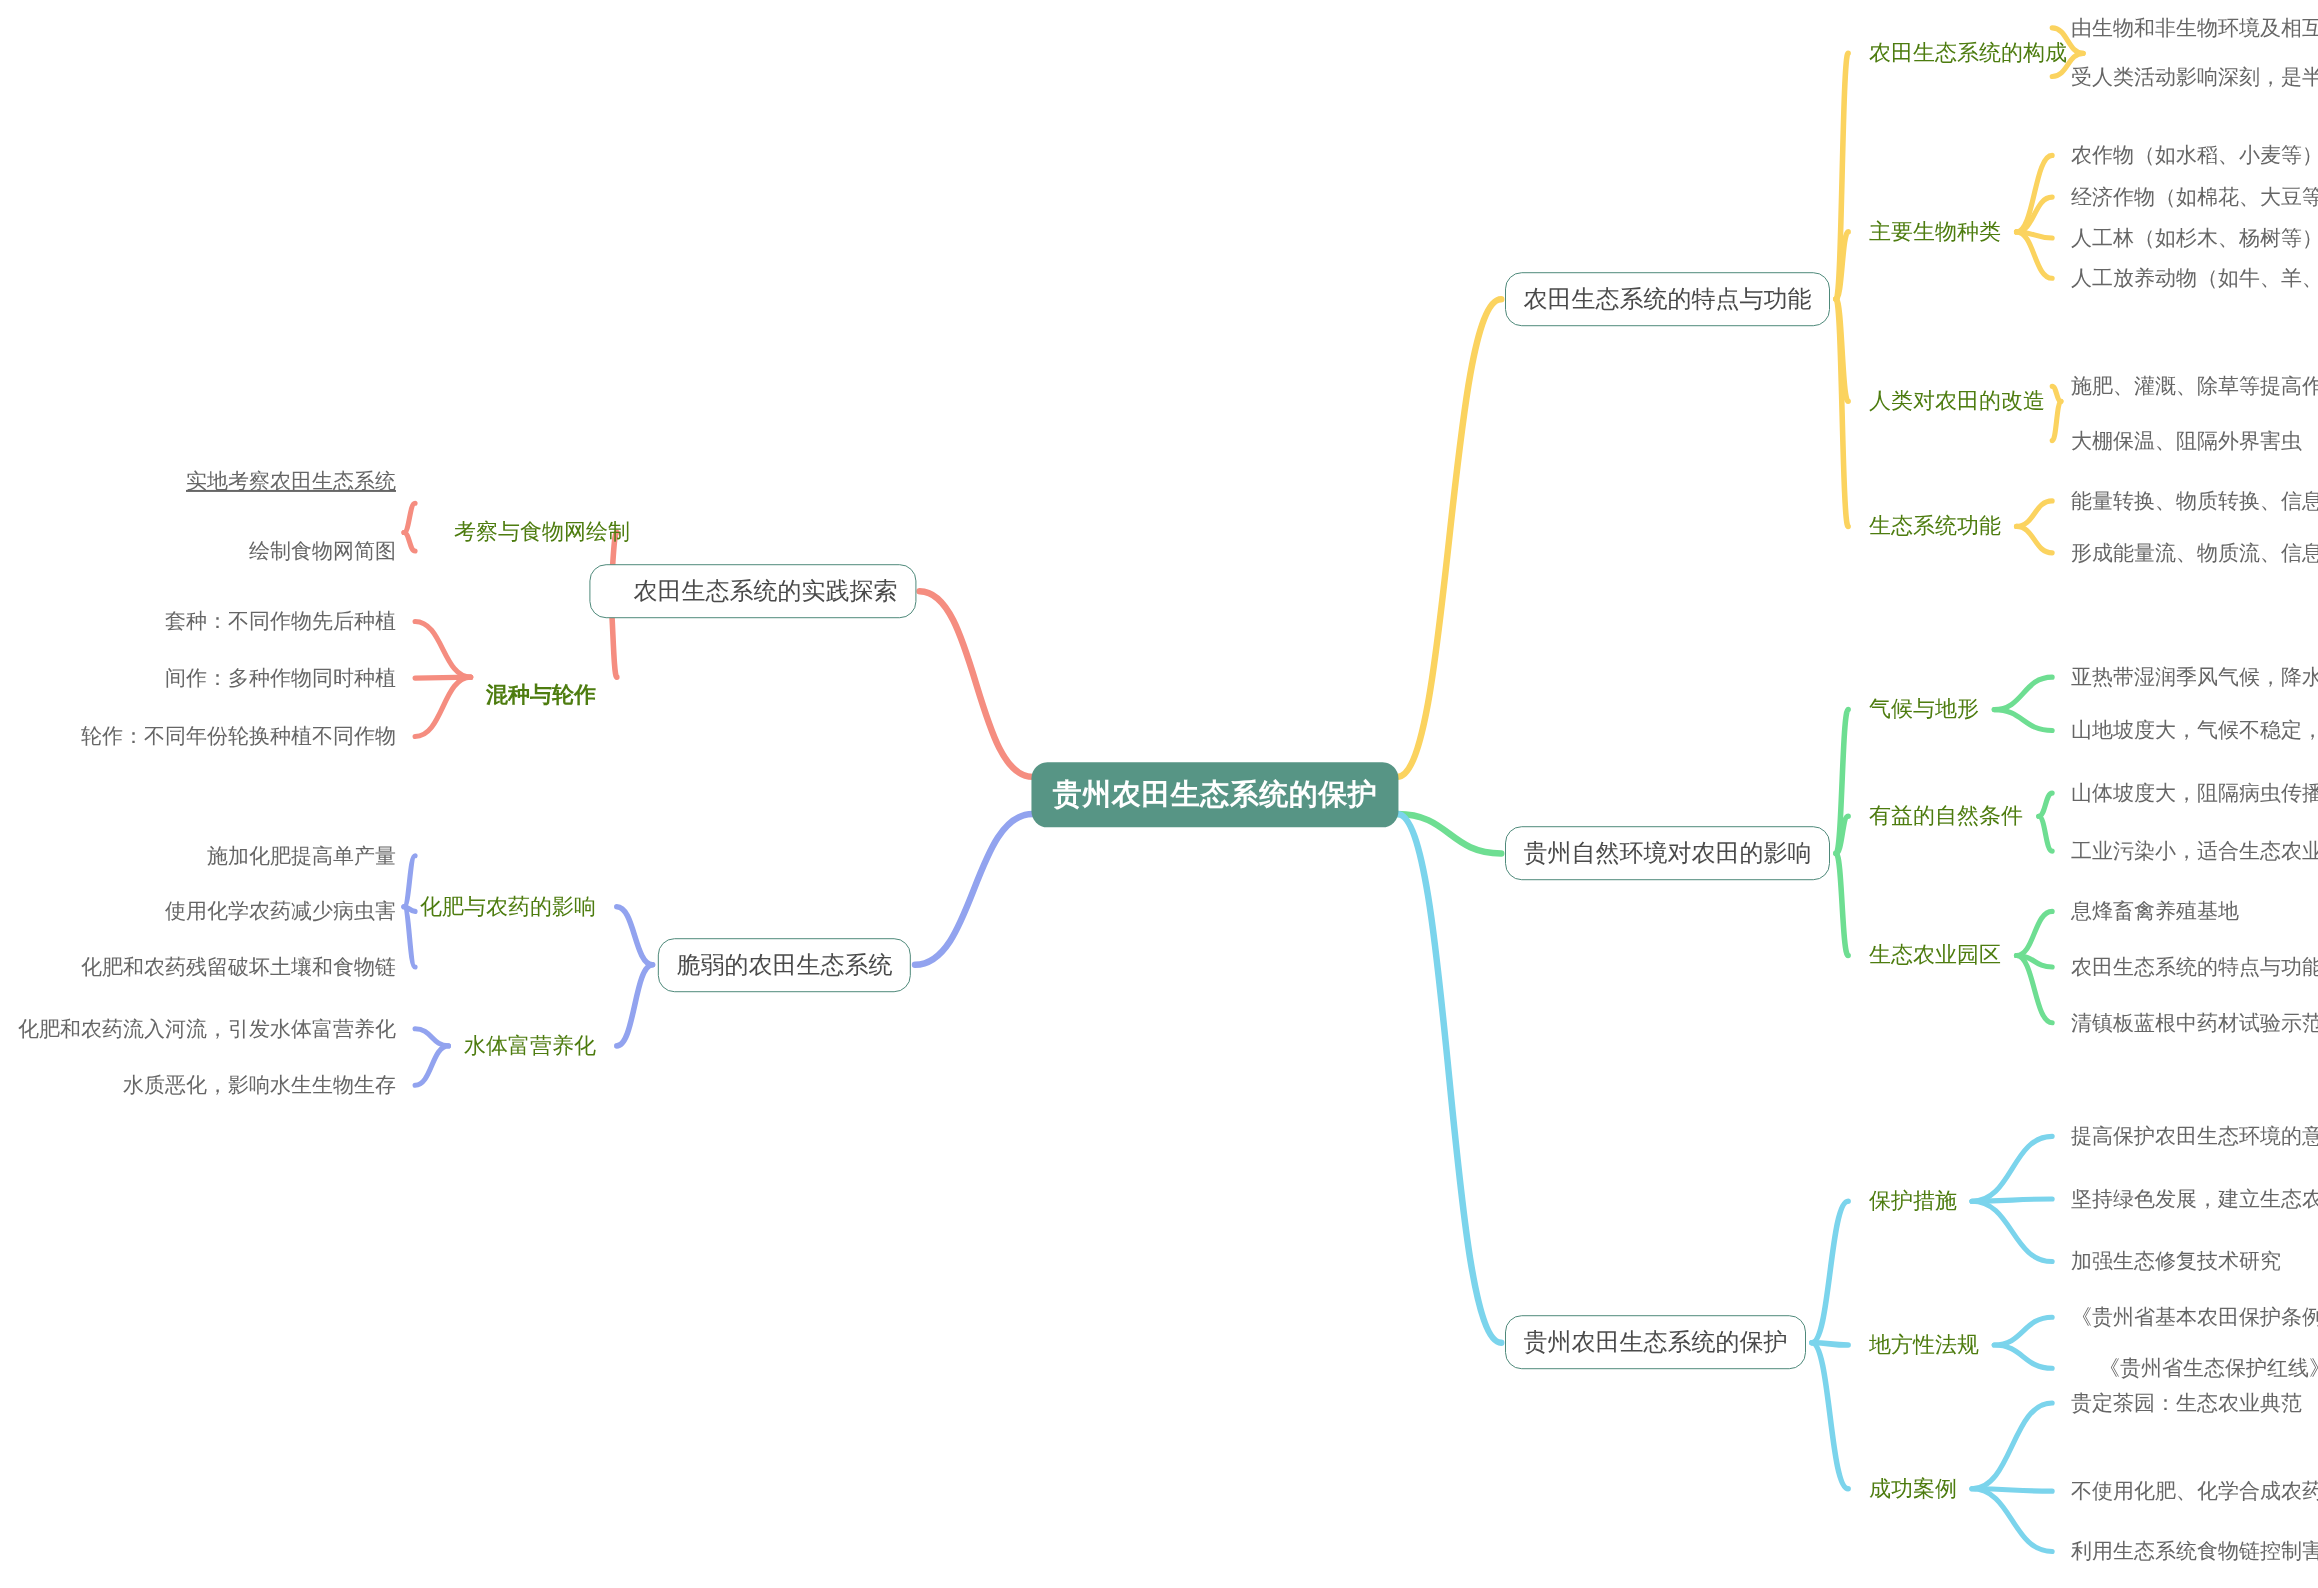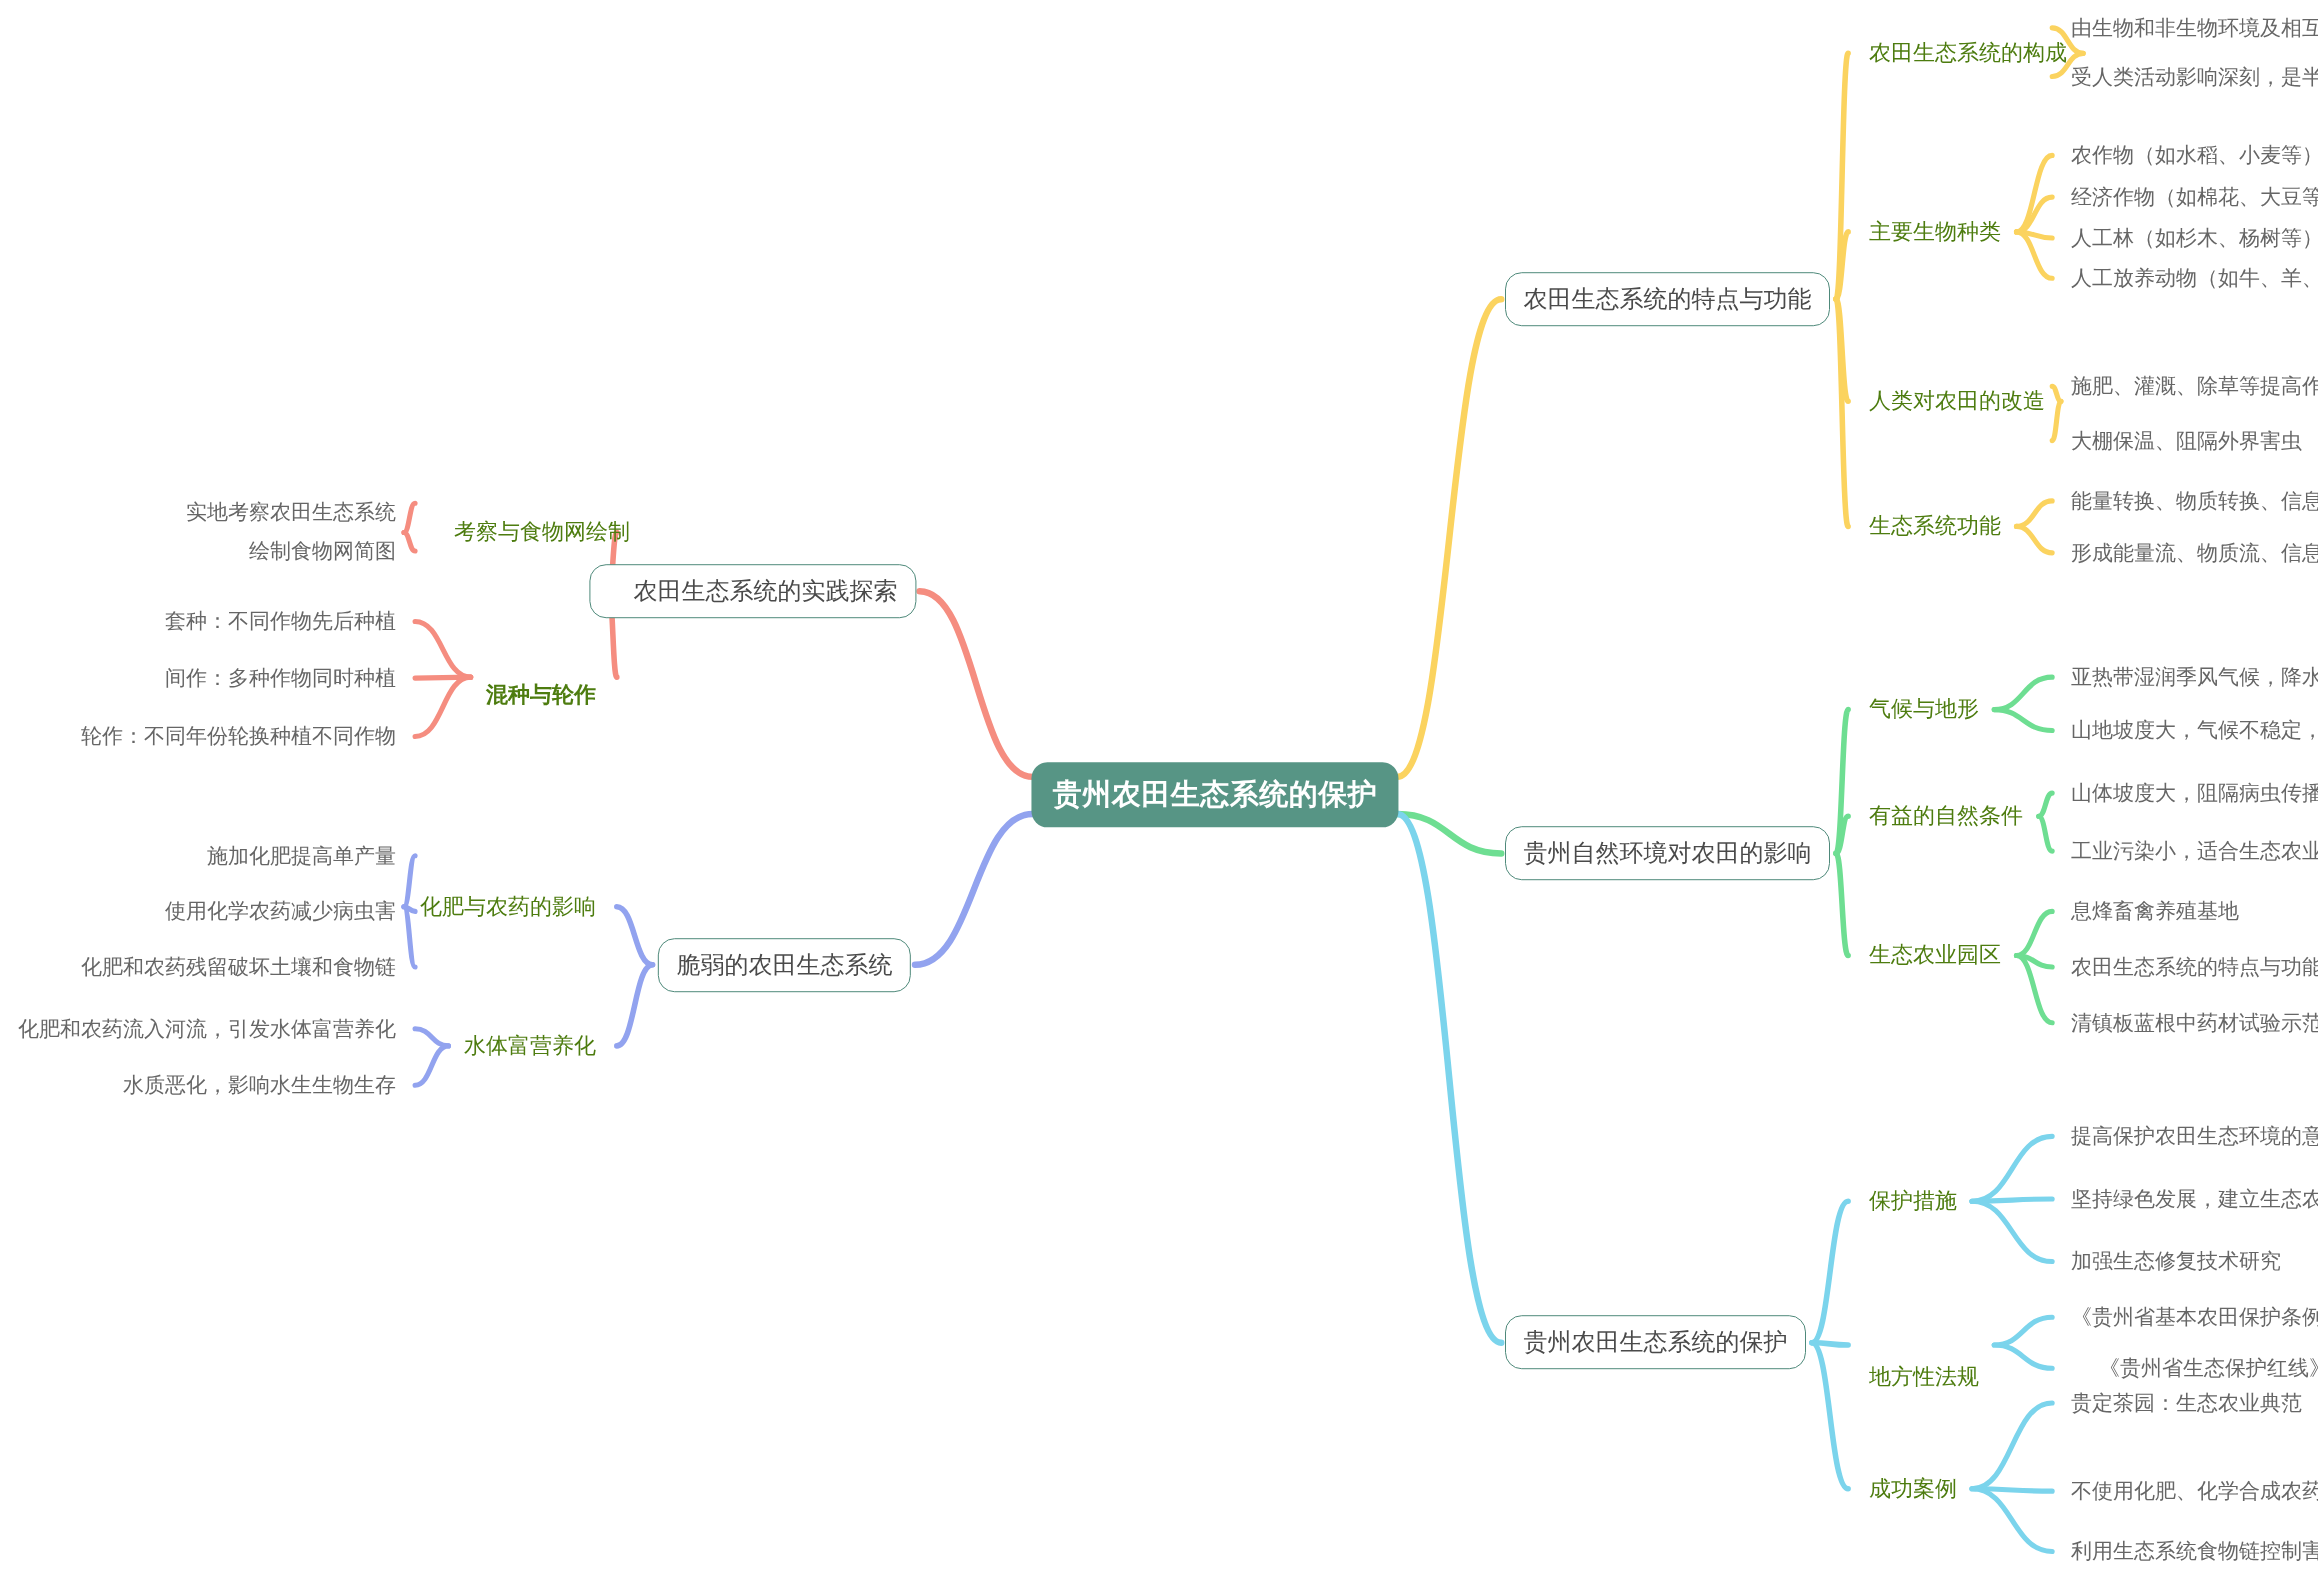--- a/index.html
+++ b/index.html
@@ -137,30 +137,30 @@
       <div class="node lvl3 right" style="left: 2071px; top: 851px;">工业污染小，适合生态农业</div>
       <div class="node lvl2 right" style="left: 1869px; top: 955px;">生态农业园区</div>
       <div class="node lvl3 right" style="left: 2071px; top: 911px;">息烽畜禽养殖基地</div>
       <div class="node lvl3 right" style="left: 2071px; top: 967px;">农田生态系统的特点与功能</div>
       <div class="node lvl3 right" style="left: 2071px; top: 1023px;">清镇板蓝根中药材试验示范基地</div>
       <div class="node branch right" style="left: 1505px; top: 1342px;">贵州农田生态系统的保护</div>
       <div class="node lvl2 right" style="left: 1869px; top: 1201px;">保护措施</div>
       <div class="node lvl3 right" style="left: 2071px; top: 1136px;">提高保护农田生态环境的意识</div>
       <div class="node lvl3 right" style="left: 2071px; top: 1199px;">坚持绿色发展，建立生态农业体系</div>
       <div class="node lvl3 right" style="left: 2071px; top: 1261px;">加强生态修复技术研究</div>
-      <div class="node lvl2 right" style="left: 1869px; top: 1345px; margin-top: 32px;">地方性法规</div>
+      <div class="node lvl2 right" style="left: 1869px; top: 1345px;">地方性法规</div>
       <div class="node lvl3 right" style="left: 2071px; top: 1317px;">《贵州省基本农田保护条例》</div>
       <div class="node lvl3 right" style="left: 2071px; top: 1368px; margin-left: 28px;">《贵州省生态保护红线》</div>
       <div class="node lvl2 right" style="left: 1869px; top: 1489px;">成功案例</div>
       <div class="node lvl3 right" style="left: 2071px; top: 1403px;">贵定茶园：生态农业典范</div>
       <div class="node lvl3 right" style="left: 2071px; top: 1491px;">不使用化肥、化学合成农药和转基因品种</div>
       <div class="node lvl3 right" style="left: 2071px; top: 1551px;">利用生态系统食物链控制害虫</div>
       <div class="node branch left" style="left: 916px; top: 591px; padding-left: 43px;">农田生态系统的实践探索</div>
       <div class="node lvl2 left" style="left: 596px; top: 532px; margin-left: 34px;">考察与食物网绘制</div>
-      <div class="node lvl3 left" style="left: 396px; top: 512px;">实地考察农田生态系统</div>
+      <div class="node lvl3 left" style="left: 396px; top: 481px; text-decoration: underline;">实地考察农田生态系统</div>
       <div class="node lvl3 left" style="left: 396px; top: 551px;">绘制食物网简图</div>
       <div class="node lvl2 left" style="left: 596px; top: 695px; font-weight: bold;">混种与轮作</div>
       <div class="node lvl3 left" style="left: 396px; top: 621px;">套种：不同作物先后种植</div>
       <div class="node lvl3 left" style="left: 396px; top: 678px;">间作：多种作物同时种植</div>
       <div class="node lvl3 left" style="left: 396px; top: 736px;">轮作：不同年份轮换种植不同作物</div>
       <div class="node branch left" style="left: 911px; top: 965px;">脆弱的农田生态系统</div>
       <div class="node lvl2 left" style="left: 596px; top: 907px;">化肥与农药的影响</div>
       <div class="node lvl3 left" style="left: 396px; top: 856px;">施加化肥提高单产量</div>
       <div class="node lvl3 left" style="left: 396px; top: 911px; text-align: right;">使用化学农药减少病虫害</div>
       <div class="node lvl3 left" style="left: 396px; top: 967px;">化肥和农药残留破坏土壤和食物链</div>

